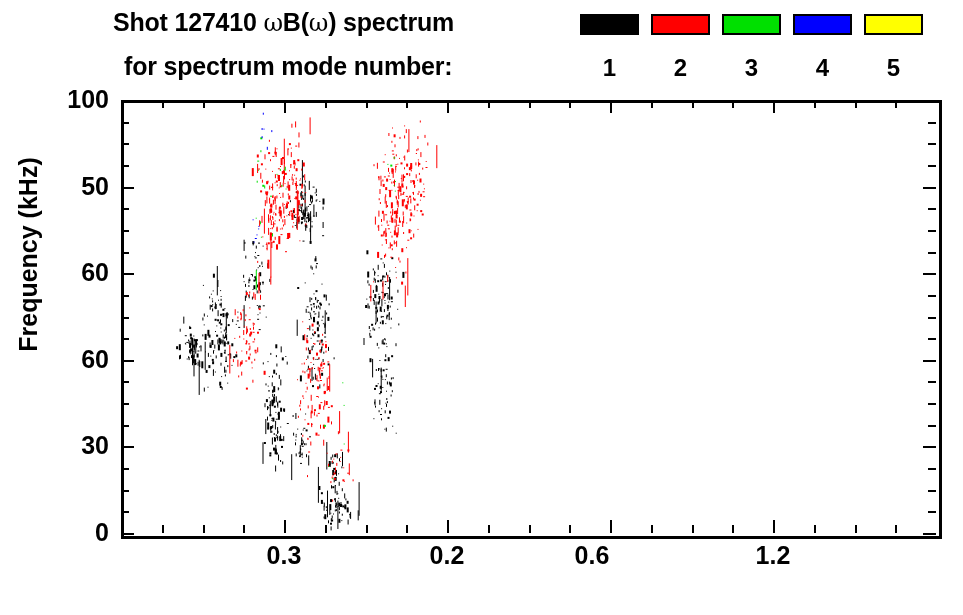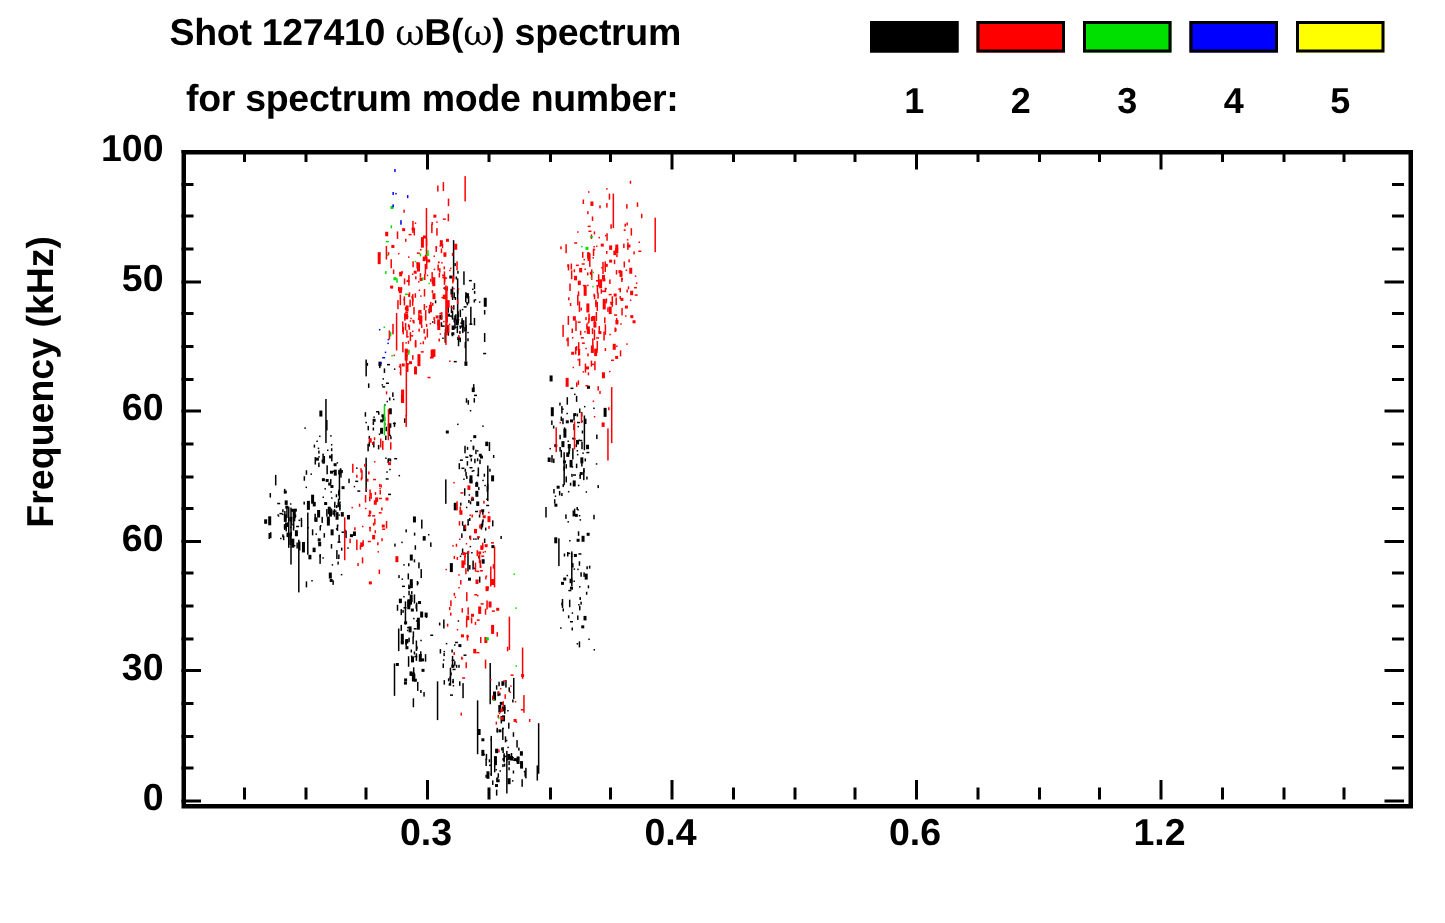--- a/index.html
+++ b/index.html
@@ -1678,22 +1678,22 @@
       <div class="tk ymin" style="left: 928px; top: 165px;"></div>
       <div class="tk ymin" style="left: 121px; top: 143px;"></div>
       <div class="tk ymin" style="left: 928px; top: 143px;"></div>
       <div class="tk ymin" style="left: 121px; top: 122px;"></div>
       <div class="tk ymin" style="left: 928px; top: 122px;"></div>
       <div class="tk ymaj" style="left: 121px; top: 100px;"></div>
       <div class="tk ymaj" style="left: 923px; top: 100px;"></div>
     </div>
   <div id="tick-labels">
       <div class="xlab" style="left: 224px; top: 541px;">0.3</div>
-      <div class="xlab" style="left: 387px; top: 541px;">0.4</div>
-      <div class="xlab" style="left: 550px; top: 541px;">0.6</div>
+      <div class="xlab" style="left: 387px; top: 541px;">0.2</div>
+      <div class="xlab" style="left: 532px; top: 541px;">0.6</div>
       <div class="xlab" style="left: 713px; top: 541px;">1.2</div>
       <div class="ylab" style="left: 9px; top: 518px;">0</div>
       <div class="ylab" style="left: 9px; top: 431.4px;">30</div>
       <div class="ylab" style="left: 9px; top: 344.8px;">60</div>
       <div class="ylab" style="left: 9px; top: 258.2px;">60</div>
       <div class="ylab" style="left: 9px; top: 171.6px;">50</div>
       <div class="ylab" style="left: 9px; top: 85px;">100</div>
     </div>
 
   <div id="y-axis-title">Frequency (kHz)</div>

